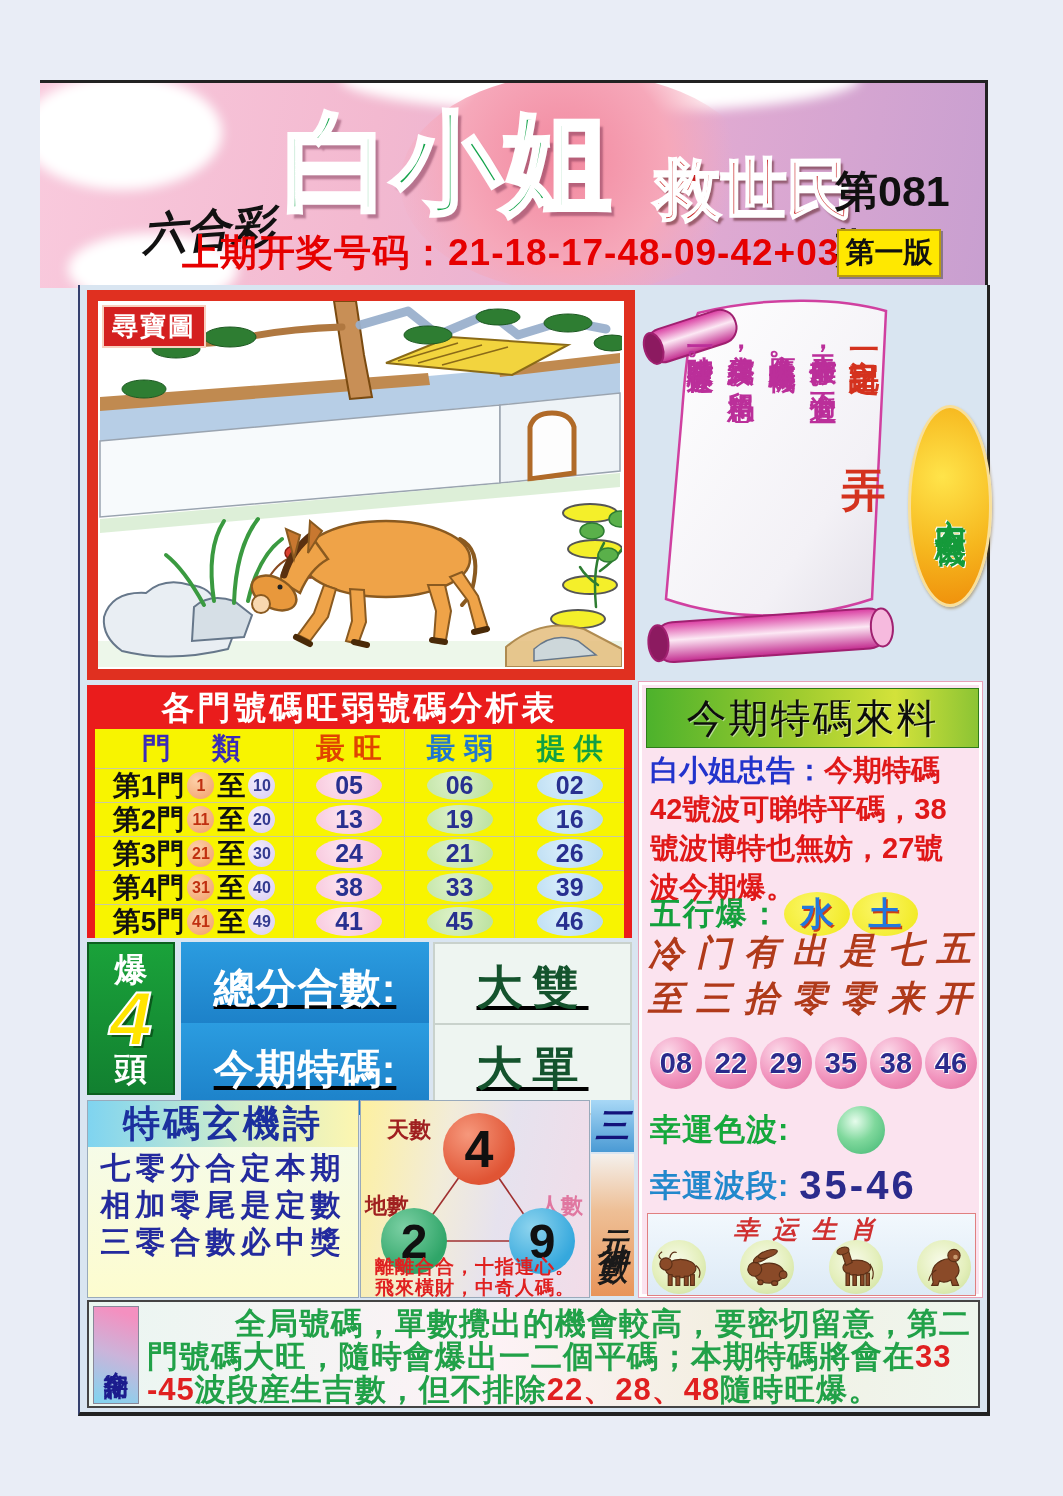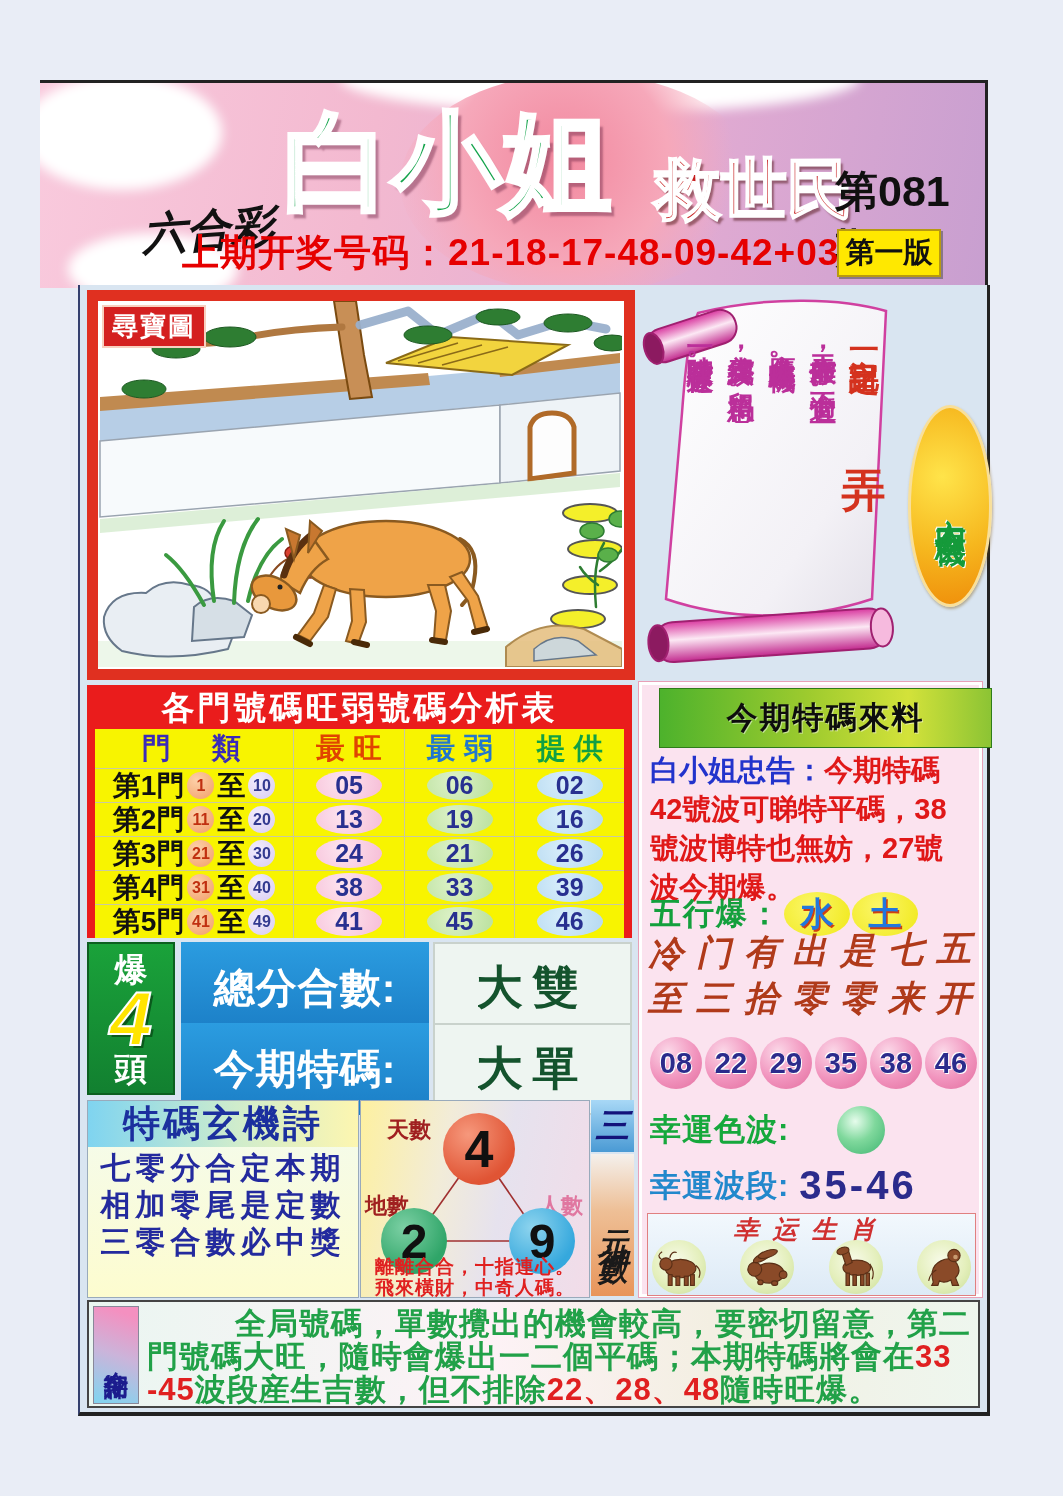--- a/index.html
+++ b/index.html
@@ -69,21 +69,21 @@
   .pill.weak{background:radial-gradient(circle at 40% 35%,#ddf2c8,#b9e09c);}
   .pill.offer{background:radial-gradient(circle at 40% 35%,#d8eefb,#b4d8f0);}
 
   
   #burst{position:absolute;left:7px;top:657px;width:545px;height:153px;}
   #burst-green{position:absolute;left:0;top:0;width:88px;height:153px;background:linear-gradient(180deg,#1aa23a,#128030);
                border:2px solid #0c6020;box-sizing:border-box;display:flex;flex-direction:column;align-items:center;justify-content:center;}
   #burst-green .w{color:#fff;font-size:33px;font-weight:bold;line-height:33px;}
   #burst-green .n{color:#ffe400;font-size:76px;font-weight:bold;font-style:italic;line-height:66px;
                   -webkit-text-stroke:2px #fff;text-shadow:3px 3px 0 #0a5a1c;}
-  .burst-row{position:absolute;left:94px;width:451px;height:92px;display:flex;}
+  .burst-row{position:absolute;left:94px;width:451px;height:92px;display:flex;text-decoration:underline;}
   .burst-row .lab{width:248px;background:linear-gradient(180deg,#2b9ce0,#1b7ec6);color:#fff;font-size:41px;font-weight:bold;
                   display:flex;align-items:center;justify-content:center;letter-spacing:1px;}
   .burst-row .val{flex:1;background:#eef5f1;border:2px solid #c9d2cc;box-sizing:border-box;margin-left:4px;
                   display:flex;align-items:center;justify-content:center;color:#14532d;font-size:46px;font-weight:bold;letter-spacing:10px;}
 
   
   #poem{position:absolute;left:7px;top:815px;width:270px;height:196px;background:linear-gradient(180deg,#f3fbef 0%,#fdfccf 100%);
         border:1px solid #9ab;}
   #poem .pt{height:46px;background:linear-gradient(90deg,#7fd4f0 0%,#cfeccc 55%,#fdf6b0 100%);
             display:flex;align-items:center;justify-content:center;font-size:37px;font-weight:bold;color:#1b2f9e;letter-spacing:3px;}
@@ -109,24 +109,24 @@
   #sanyuan{position:absolute;left:511px;top:815px;width:43px;height:196px;}
   #sy-first{position:absolute;left:0;top:0;width:43px;height:52px;background:linear-gradient(180deg,#a8d8f6,#4a9ad4);
             display:flex;align-items:center;justify-content:center;font-size:34px;font-weight:bold;color:#13137a;font-style:italic;}
   #sy-rest{position:absolute;left:0;top:54px;width:43px;height:142px;background:linear-gradient(180deg,#f4f0ec 0%,#eebf96 40%,#e8955a 100%);
            display:flex;align-items:center;justify-content:center;}
   #sy-rest .vcol{color:#1a1a1a;font-size:30px;letter-spacing:12px;font-family:"DejaVu Serif","Liberation Serif",serif;font-style:italic;}
 
   
   #panel{position:absolute;left:559px;top:397px;width:343px;height:615px;background:#fbe3ef;
          border:3px solid #fff;outline:1px solid #e8a0b8;box-sizing:border-box;}
-  #panel-title{position:absolute;left:17px;top:3px;width:331px;height:58px;
+  #panel-title{position:absolute;left:4px;top:3px;width:331px;height:58px;
                background:linear-gradient(90deg,#4db22c 0%,#9ecb2e 45%,#d3e23a 75%,#8cc434 100%);
                border:1px solid #2e7d1a;display:flex;align-items:center;justify-content:center;
-               font-size:31px;font-weight:bold;color:#0d0d0d;letter-spacing:2px;text-shadow:1px 1px 0 rgba(255,255,255,.5);}
+               font-size:40px;font-weight:normal;color:#0d0d0d;letter-spacing:2px;text-shadow:1px 1px 0 rgba(255,255,255,.5);}
   #advice{position:absolute;left:8px;top:66px;width:322px;font-size:29px;font-weight:bold;line-height:39px;}
   #advice .lab{color:#2233cc;}
   #advice .txt{color:#e01818;}
   #wuxing{position:absolute;left:8px;top:204px;width:325px;height:50px;display:flex;align-items:center;gap:2px;}
   #wuxing .lab{font-size:31px;font-weight:bold;color:#13a03c;letter-spacing:2px;}
   .wx{width:66px;height:44px;border-radius:50%;background:radial-gradient(circle at 40% 35%,#fbf668,#f0e818);
       display:flex;align-items:center;justify-content:center;font-size:33px;font-weight:bold;color:#2277dd;
       text-shadow:1.5px 1.5px 0 #d04010;}
   .scriptline{position:absolute;left:6px;width:330px;font-family:"DejaVu Serif","Liberation Serif",serif;font-style:italic;
               font-size:35px;font-weight:bold;color:#b03a1a;letter-spacing:13px;white-space:nowrap;}

